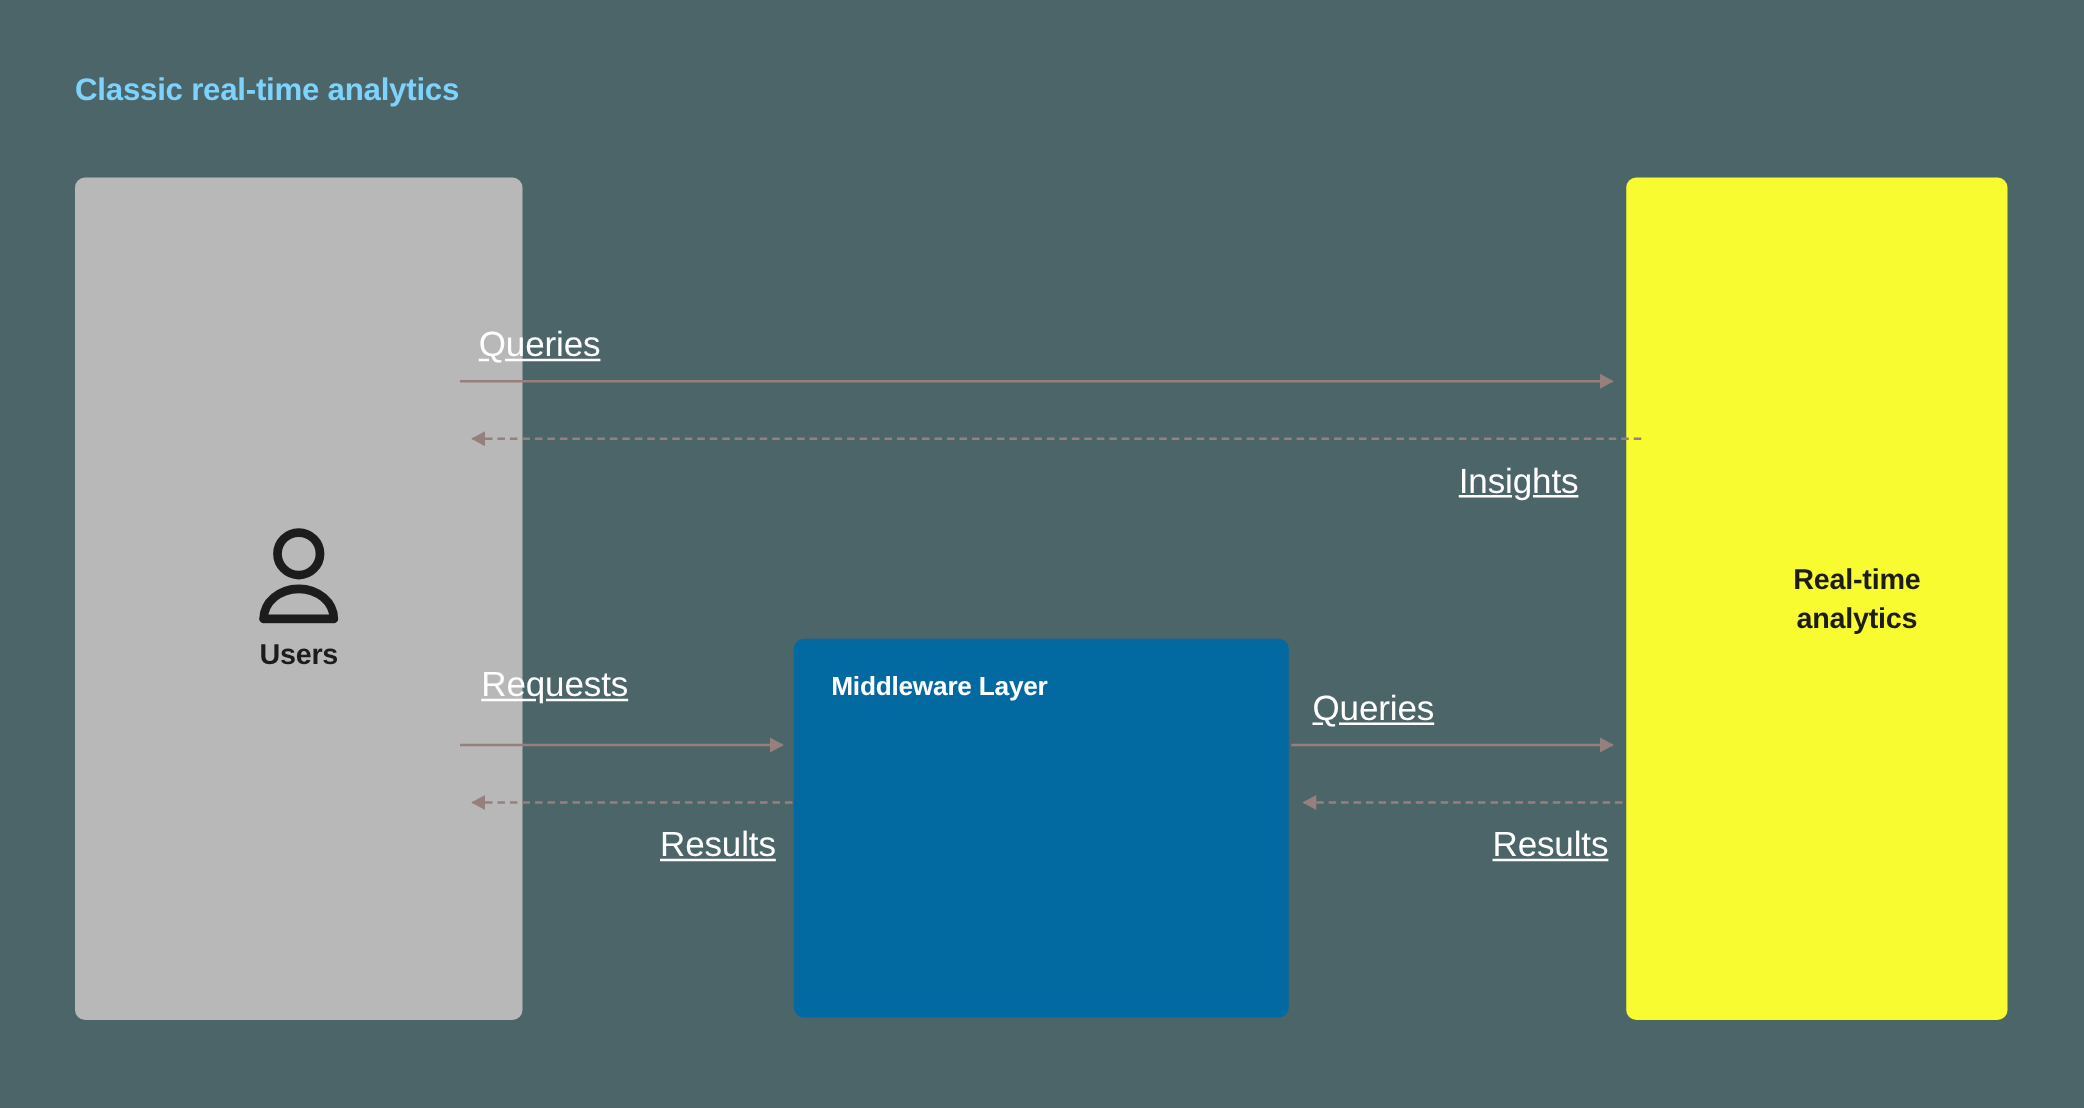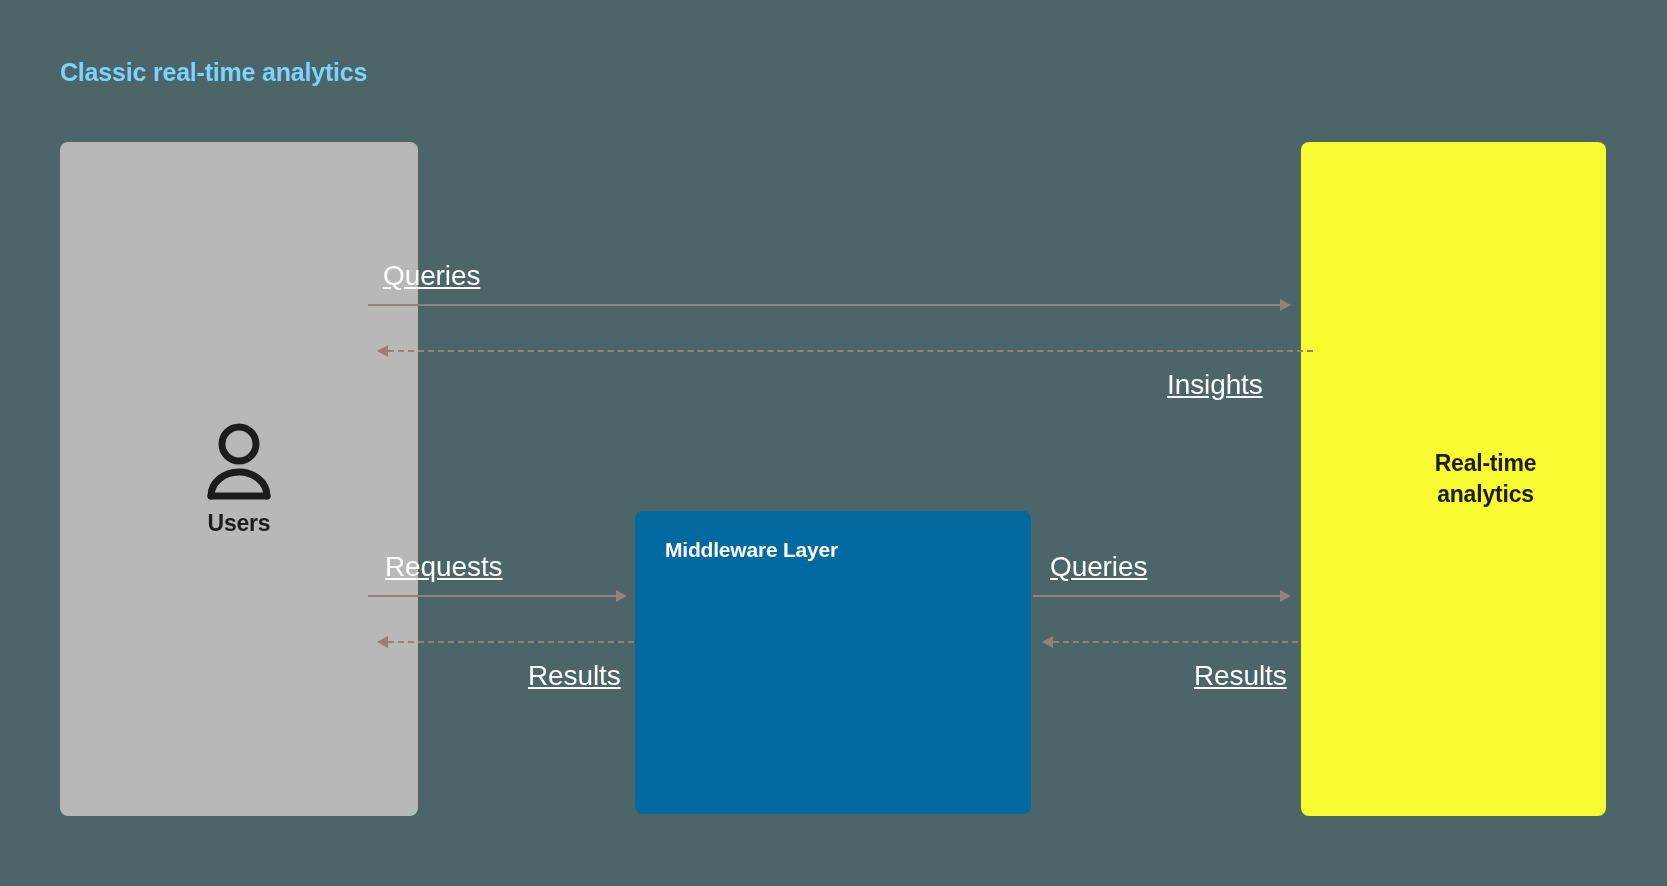--- a/index.html
+++ b/index.html
@@ -185,21 +185,21 @@
   <div class="arrow dashed left" style="left:378px; top:350px; width:935px;">
     <div class="line"></div>
     <div class="head"></div>
   </div>
   <div class="edge-label" style="left:1167px; top:369px;">Insights</div>
 
   <div class="arrow right" style="left:368px; top:595px; width:258px;">
     <div class="line"></div>
     <div class="head"></div>
   </div>
-  <div class="edge-label" style="left:385px; top:551px;">Requests</div>
+  <div class="edge-label" style="left:385px; top:532px;">Requests</div>
 
   <div class="arrow dashed left" style="left:378px; top:641px; width:256px;">
     <div class="line"></div>
     <div class="head"></div>
   </div>
   <div class="edge-label" style="left:528px; top:660px;">Results</div>
 
   <div class="arrow right" style="left:1033px; top:595px; width:257px;">
     <div class="line"></div>
     <div class="head"></div>

